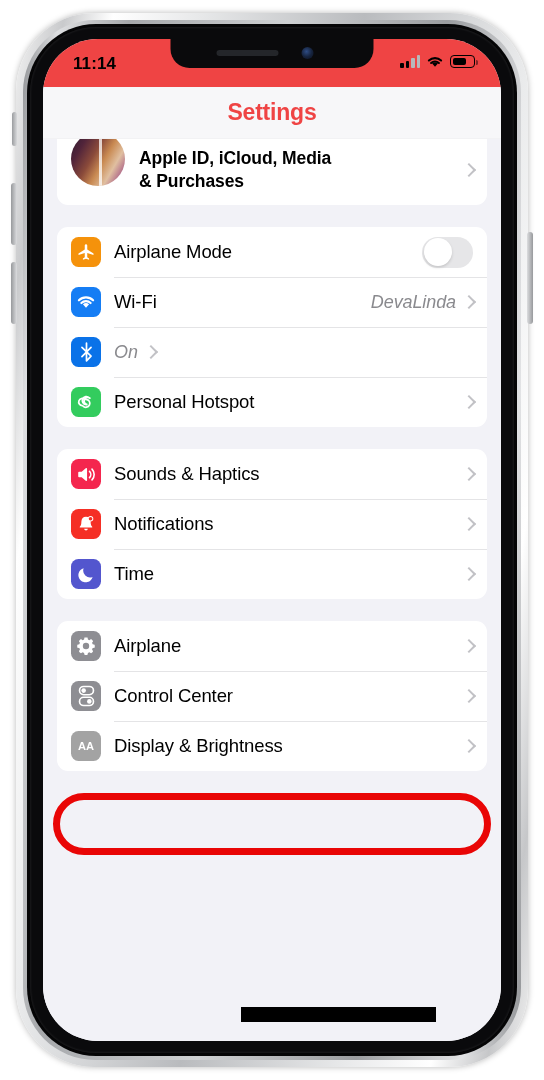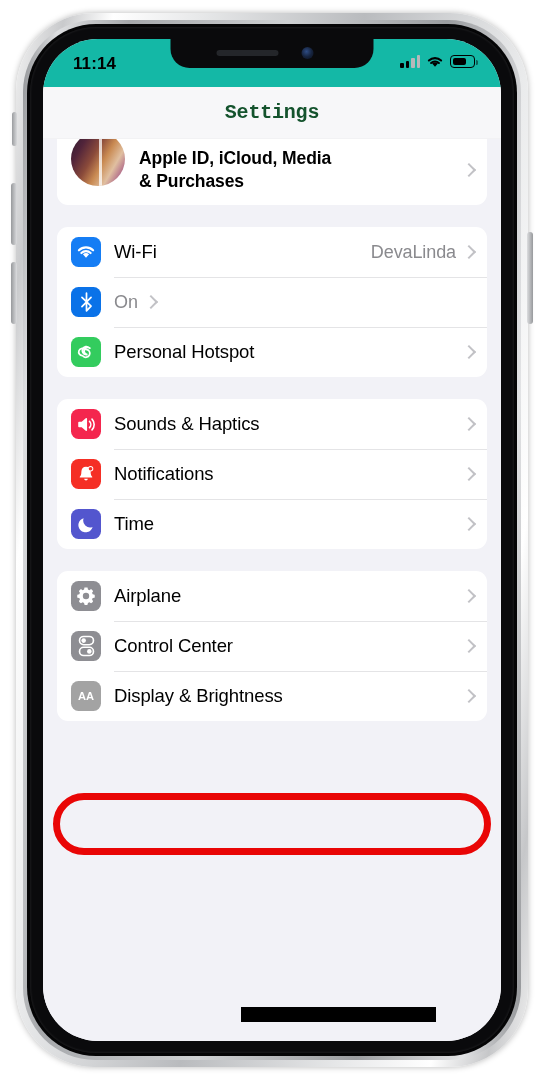--- a/index.html
+++ b/index.html
@@ -101,21 +101,21 @@
     left: 131px; top: 9px;
     width: 12px; height: 12px; border-radius: 50%;
     background: radial-gradient(circle at 42% 38%, #2e4c84 0%, #16233d 52%, #0b1120 100%);
   }
 
   
   .statusbar {
     position: absolute; top: 0; left: 0;
     width: 100%; height: 48px;
     z-index: 35;
-    background: #14b8a6;
+    background: #ef4444;
   }
   .status-time {
     position: absolute;
     left: 30px; top: 15px;
     font-size: 17px; font-weight: bold;
     color: #000; letter-spacing: 0.1px;
   }
   .status-right {
     position: absolute;
     right: 26px; top: 16px;
@@ -152,23 +152,22 @@
   
   .navbar {
     position: absolute; top: 48px; left: 0;
     width: 100%; height: 52px;
     background: #f7f7f9;
     display: flex; align-items: center; justify-content: center;
     z-index: 30;
     border-bottom: 0.5px solid rgba(0,0,0,0.02);
   }
   .navbar-title {
-    font-size: 20px; font-weight: bold; color: #14532d;
+    font-size: 23px; font-weight: bold; color: #ef4444;
     letter-spacing: -0.2px;
-    font-family: Liberation Mono, monospace;
   }
 
   
   .content {
     position: absolute;
     top: 100px; left: 0;
     width: 100%;
     height: 902px;
     background: #f2f2f7;
   }
@@ -209,20 +208,21 @@
   .row-label {
     flex: 1 1 auto;
     font-size: 18.5px; color: #000;
     letter-spacing: -0.1px;
     line-height: 1.18;
   }
   .row-value {
     font-size: 18px; color: #8a8a8e;
     margin-right: 8px;
     letter-spacing: -0.1px;
+    font-style: italic;
   }
   .chev {
     flex: 0 0 auto;
     width: 9px; height: 15px;
     position: relative;
   }
   .chev::before {
     content: "";
     position: absolute; left: 0; top: 2px;
     width: 8px; height: 8px;
@@ -353,20 +353,31 @@
       <div class="group first">
         <div class="appleid-row">
           <div class="avatar"></div>
           <div class="appleid-text">Apple ID, iCloud, Media<br>&amp; Purchases</div>
           <div class="chev"></div>
         </div>
       </div>
 
       <div class="group">
 
+        <div class="row">
+          <div class="ic" style="background:#f5920b">
+            <svg width="20" height="20" viewBox="0 0 24 24">
+                <path fill="#fff" d="M21 15.5v-1.8l-7.5-4.6V4.3c0-.9-.7-1.6-1.5-1.6s-1.5.7-1.5 1.6v4.8L3 13.7v1.8l7.5-2.3v5.1l-2.2 1.5v1.4l3.7-1.1 3.7 1.1v-1.4l-2.2-1.5v-5.1Z"></path>
+              </svg>
+          </div>
+          <div class="row-label">Airplane Mode</div>
+          <div class="toggle">
+              <div class="knob"></div>
+            </div>
+        </div>
 
         <div class="row">
           <div class="ic" style="background:#157df4">
             <svg width="20" height="16" viewBox="0 0 22 16">
               <path d="M11 14.3 L7.6 10.5 A5.1 5.1 0 0 1 14.4 10.5 Z" fill="#fff"></path>
               <path d="M3.2 6.1 A11 11 0 0 1 18.8 6.1" stroke="#fff" stroke-width="2.4" fill="none" stroke-linecap="round"></path>
               <path d="M5.9 9.2 A7.1 7.1 0 0 1 16.1 9.2" stroke="#fff" stroke-width="2.3" fill="none" stroke-linecap="round"></path>
             </svg>
           </div>
           <div class="row-label">Wi-Fi</div>

